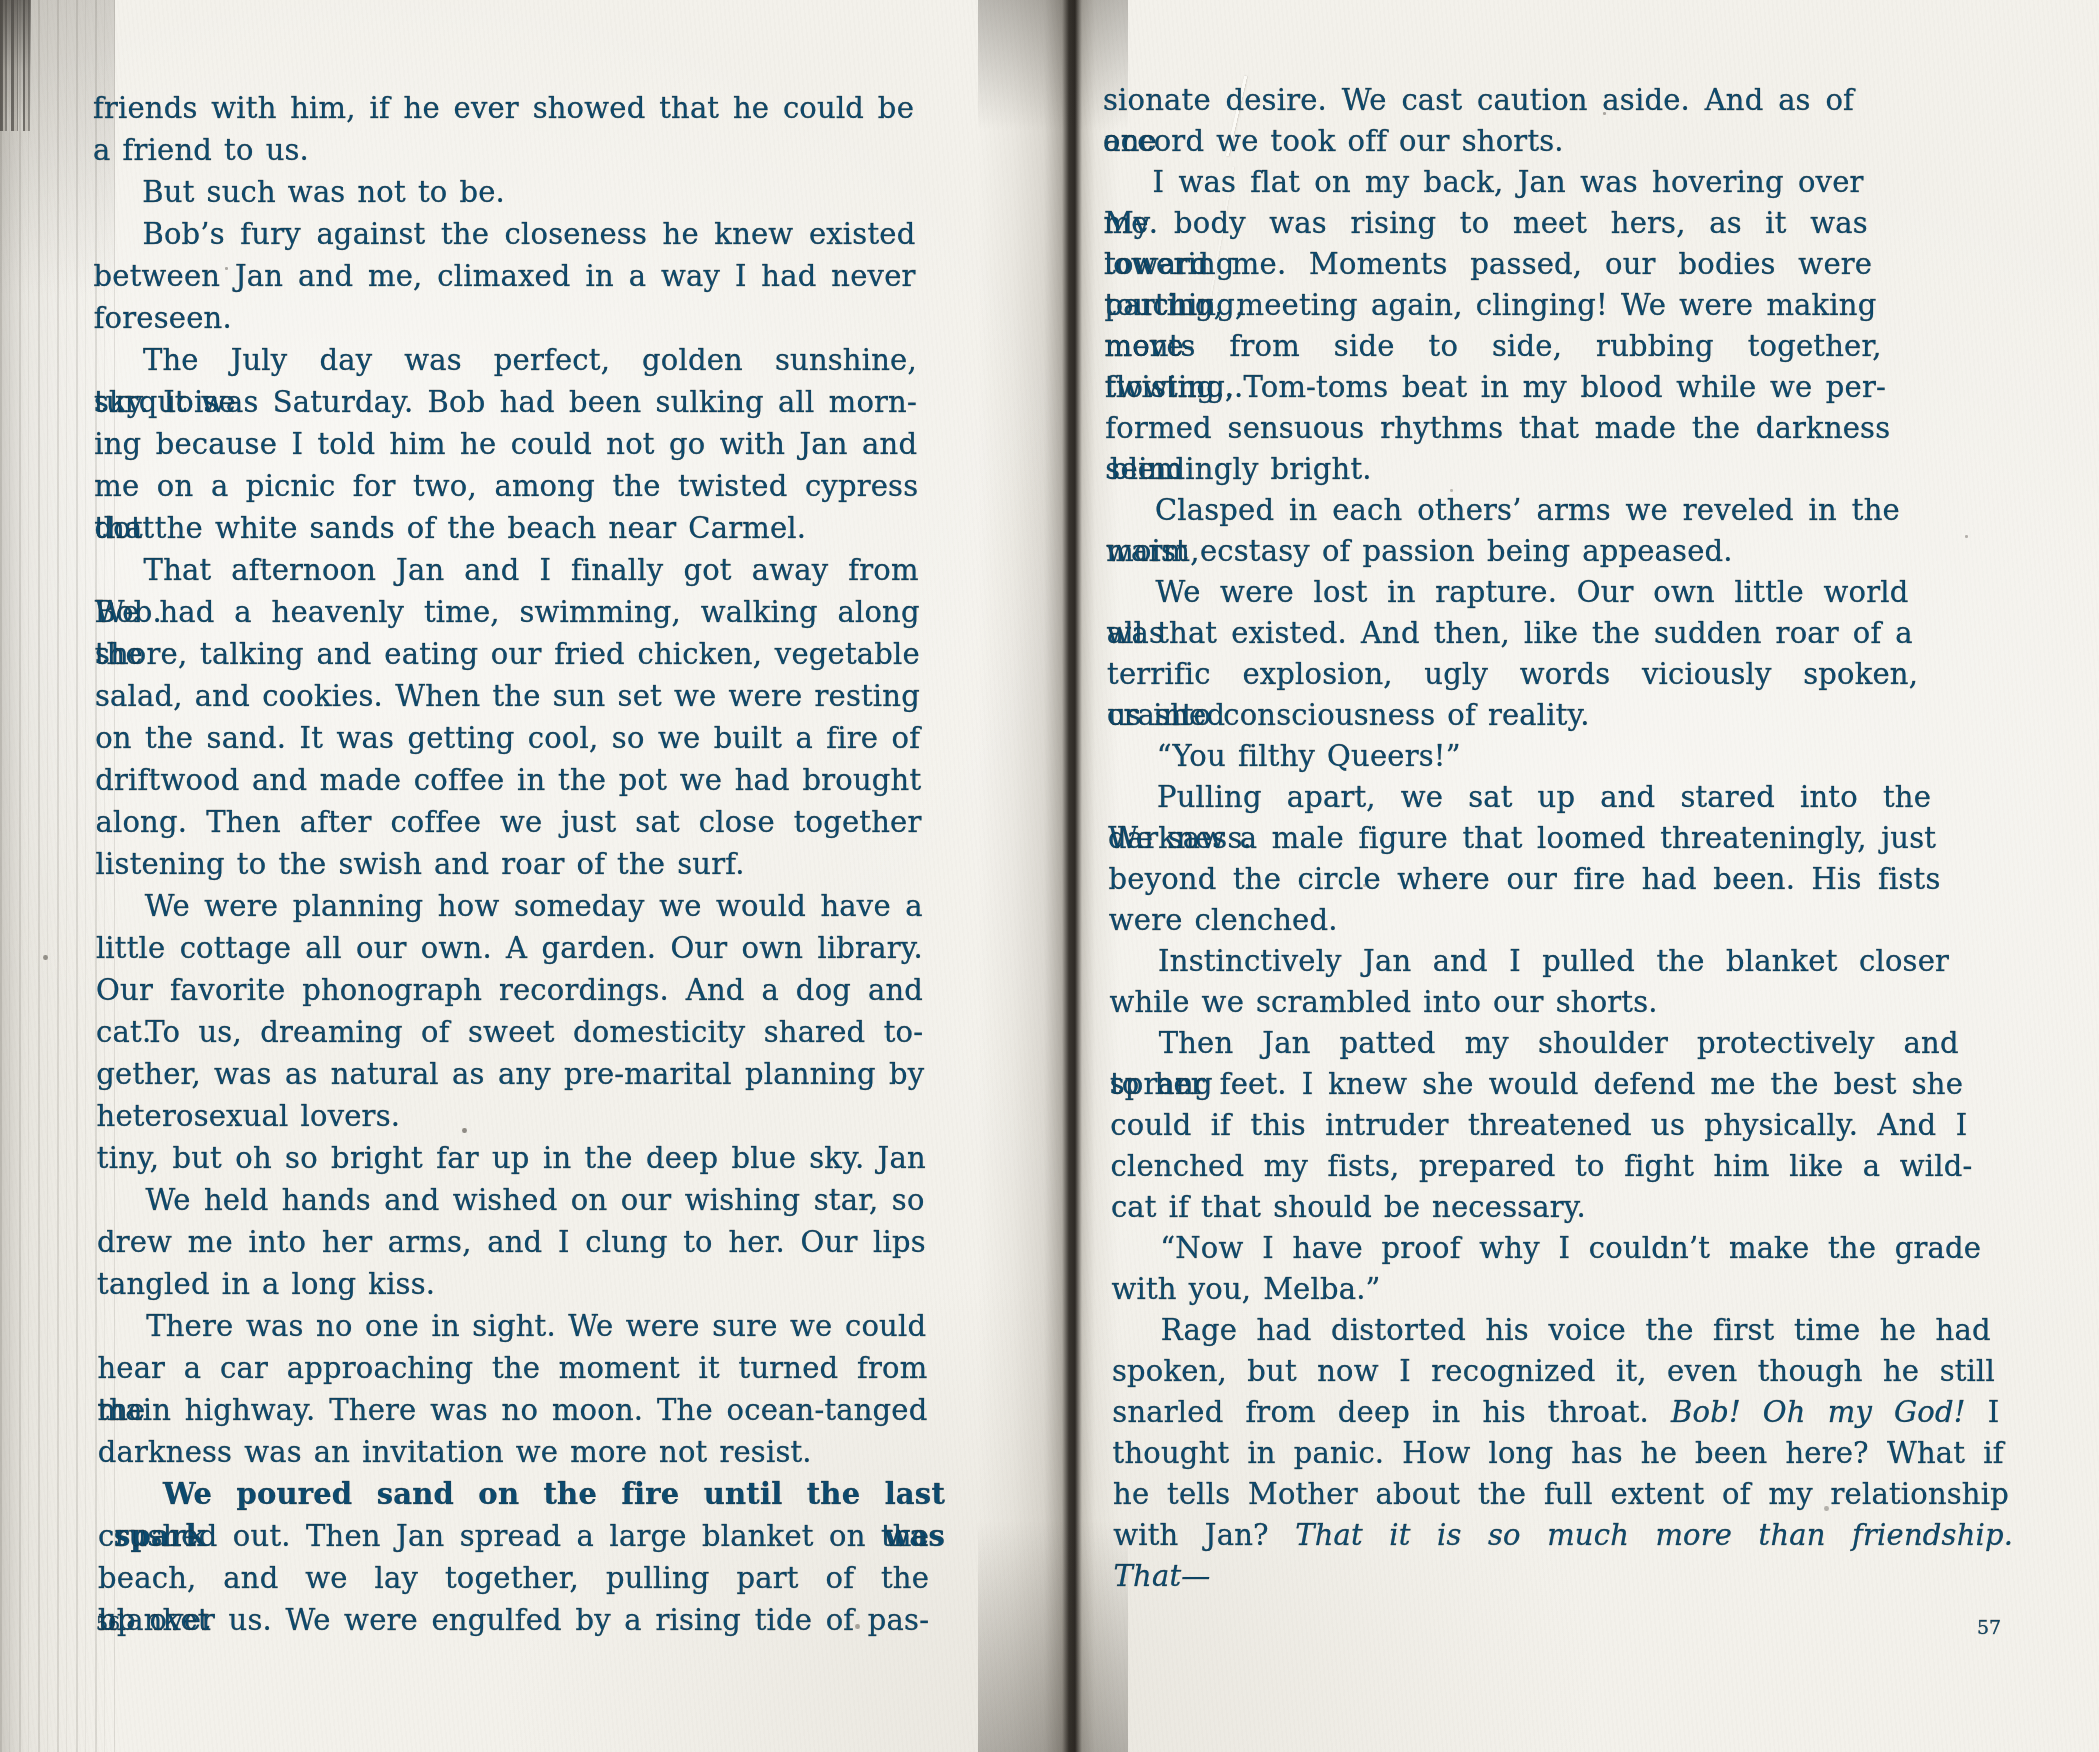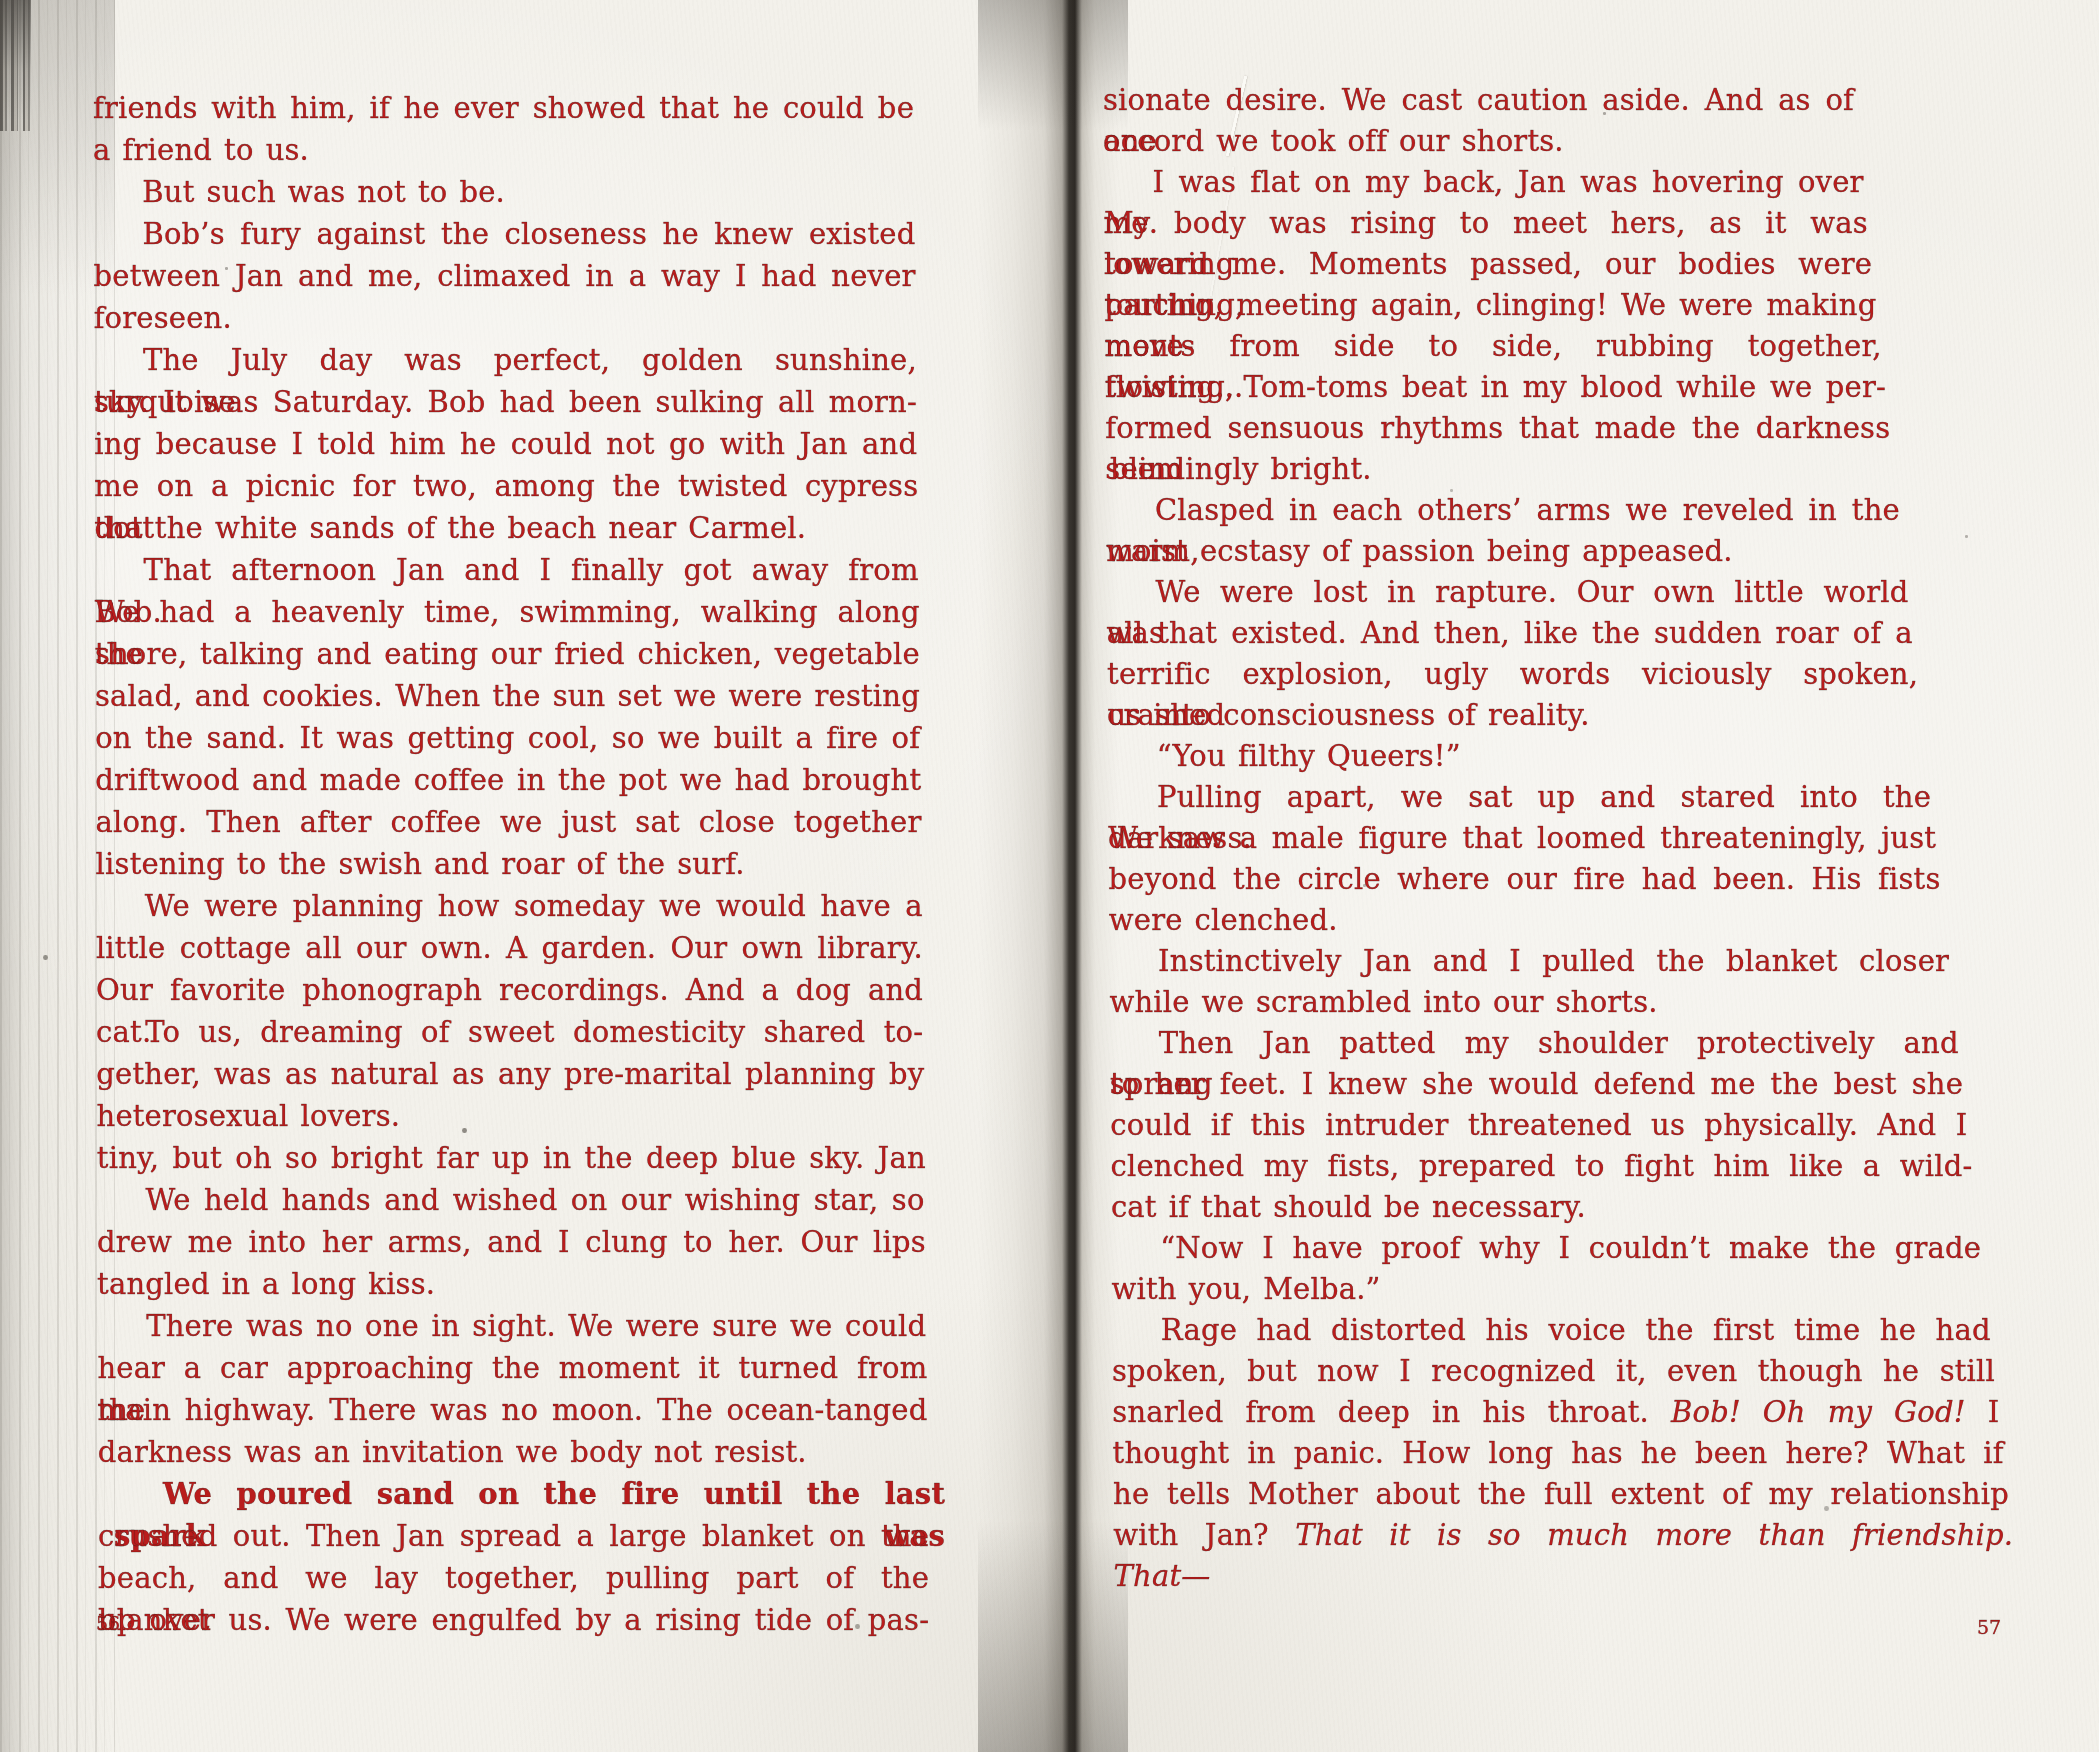--- a/index.html
+++ b/index.html
@@ -1,21 +1,21 @@
 <!DOCTYPE html>
 <html style="font-size:14px"><head>
 <meta charset="utf-8">
 <title>Book spread scan</title>
 <style>
   html, body { margin:0; padding:0; background:#d8d6cf; }
   .scan {
     position:relative; width:2100px; height:1752px; overflow:hidden;
     background:#f3f1eb;
     font-family:"DejaVu Serif", serif;
-    color:#b91c1c;
+    color:#0c4a6e;
   }
   .scan::before{
     content:""; position:absolute; inset:0; pointer-events:none;
     background:
       radial-gradient(1048px 786px at 18% 30%, rgba(255,255,255,0.50), transparent 70%),
       radial-gradient(1223px 961px at 78% 45%, rgba(255,255,255,0.35), transparent 70%),
       radial-gradient(786px 611px at 50% 97%, rgba(175,167,150,0.14), transparent 70%),
       repeating-linear-gradient(84deg, rgba(130,122,108,0.025) 0 1.7px, rgba(255,255,255,0.02) 1.7px 4.4px);
   }
   .left-edge{
@@ -118,21 +118,21 @@
         <div class="line indent" style="width: 827px; margin-left: 3.2px; height: 42px; line-height: 42px;"><span>To us, dreaming of sweet domesticity shared to-</span></div>
         <div class="line" style="width: 828px; margin-left: 3.3px; height: 42px; line-height: 42px;"><span>gether, was as natural as any pre-marital planning by</span></div>
         <div class="line end" style="width: 828px; margin-left: 3.5px; height: 42px; line-height: 42px;"><span>heterosexual lovers.</span></div>
         <div class="line" style="width: 829px; margin-left: 3.8px; height: 42px; line-height: 42px;"><span>tiny, but oh so bright far up in the deep blue sky. Jan</span></div>
         <div class="line indent" style="width: 828px; margin-left: 3.6px; height: 42px; line-height: 42px;"><span>We held hands and wished on our wishing star, so</span></div>
         <div class="line" style="width: 829px; margin-left: 3.9px; height: 42px; line-height: 42px;"><span>drew me into her arms, and I clung to her. Our lips</span></div>
         <div class="line end" style="width: 829px; margin-left: 4.1px; height: 42px; line-height: 42px;"><span>tangled in a long kiss.</span></div>
         <div class="line indent" style="width: 829px; margin-left: 4.2px; height: 42px; line-height: 42px;"><span>There was no one in sight. We were sure we could</span></div>
         <div class="line" style="width: 830px; margin-left: 4.4px; height: 42px; line-height: 42px;"><span>hear a car approaching the moment it turned from the</span></div>
         <div class="line" style="width: 830px; margin-left: 4.5px; height: 42px; line-height: 42px;"><span>main highway. There was no moon. The ocean-tanged</span></div>
-        <div class="line end" style="width: 830px; margin-left: 4.7px; height: 42px; line-height: 42px;"><span>darkness was an invitation we body not resist.</span></div>
+        <div class="line end" style="width: 830px; margin-left: 4.7px; height: 42px; line-height: 42px;"><span>darkness was an invitation we more not resist.</span></div>
         <div class="line indent" style="width: 831px; margin-left: 21px; height: 42px; line-height: 42px; font-weight: bold;"><span>We poured sand on the fire until the last spark was</span></div>
         <div class="line" style="width: 831px; margin-left: 5px; height: 42px; line-height: 42px;"><span>crushed out. Then Jan spread a large blanket on the</span></div>
         <div class="line" style="width: 831px; margin-left: 5.1px; height: 42px; line-height: 42px;"><span>beach, and we lay together, pulling part of the blanket</span></div>
         <div class="line" style="width: 831px; margin-left: 5.2px; height: 42px; line-height: 42px;"><span>up over us. We were engulfed by a rising tide of pas-</span></div>
       </div>
   </section>
   <div class="pagenum pagenum-left">56</div>
 
   <section class="page page-right">
     <div class="lines" id="lines-right">

